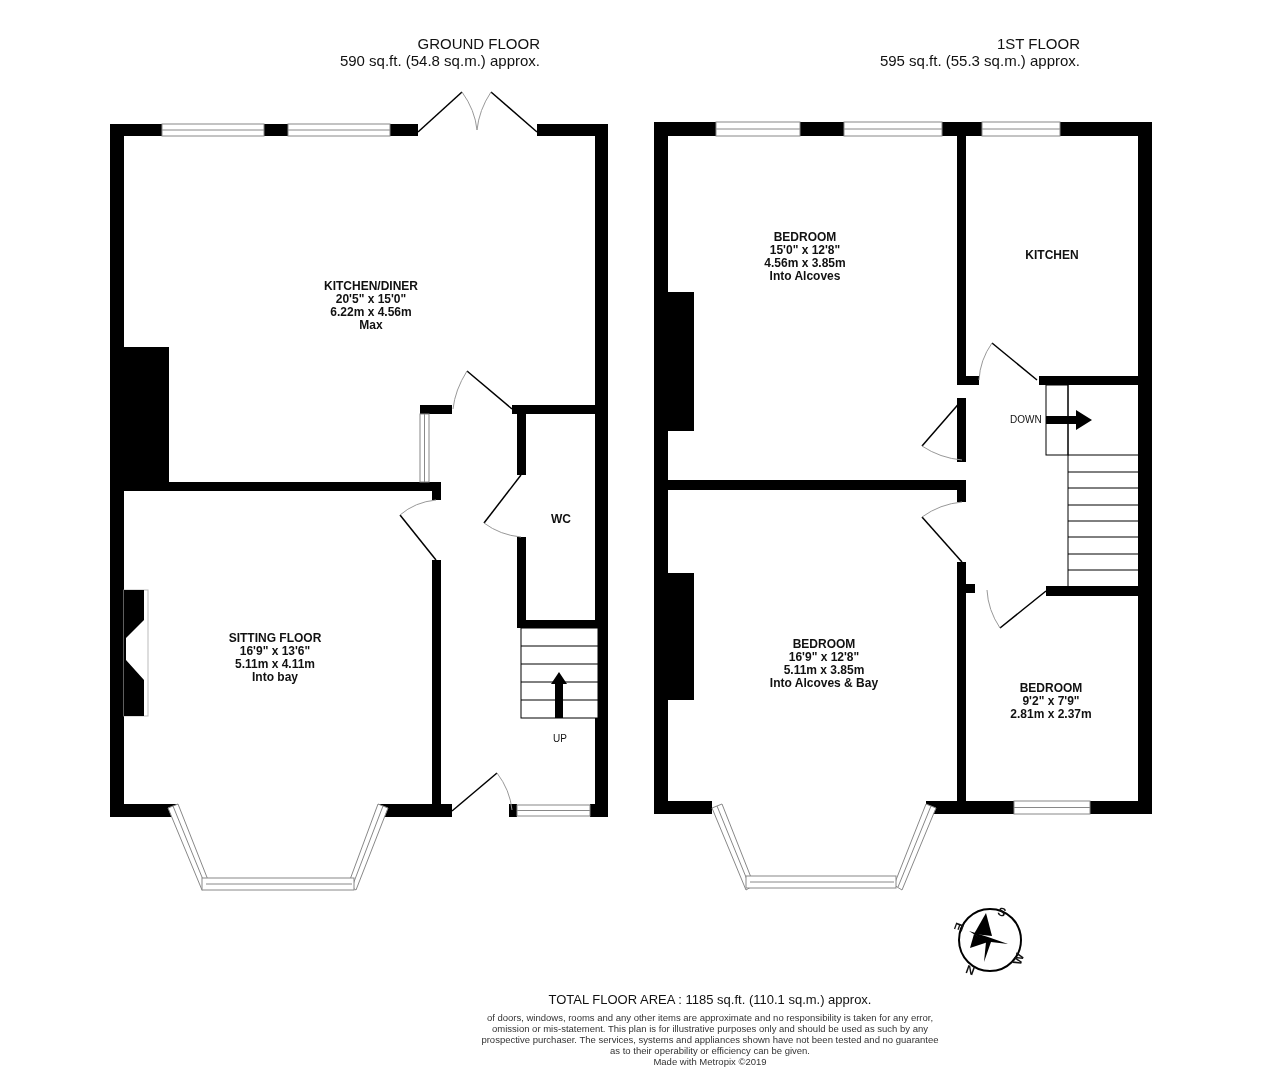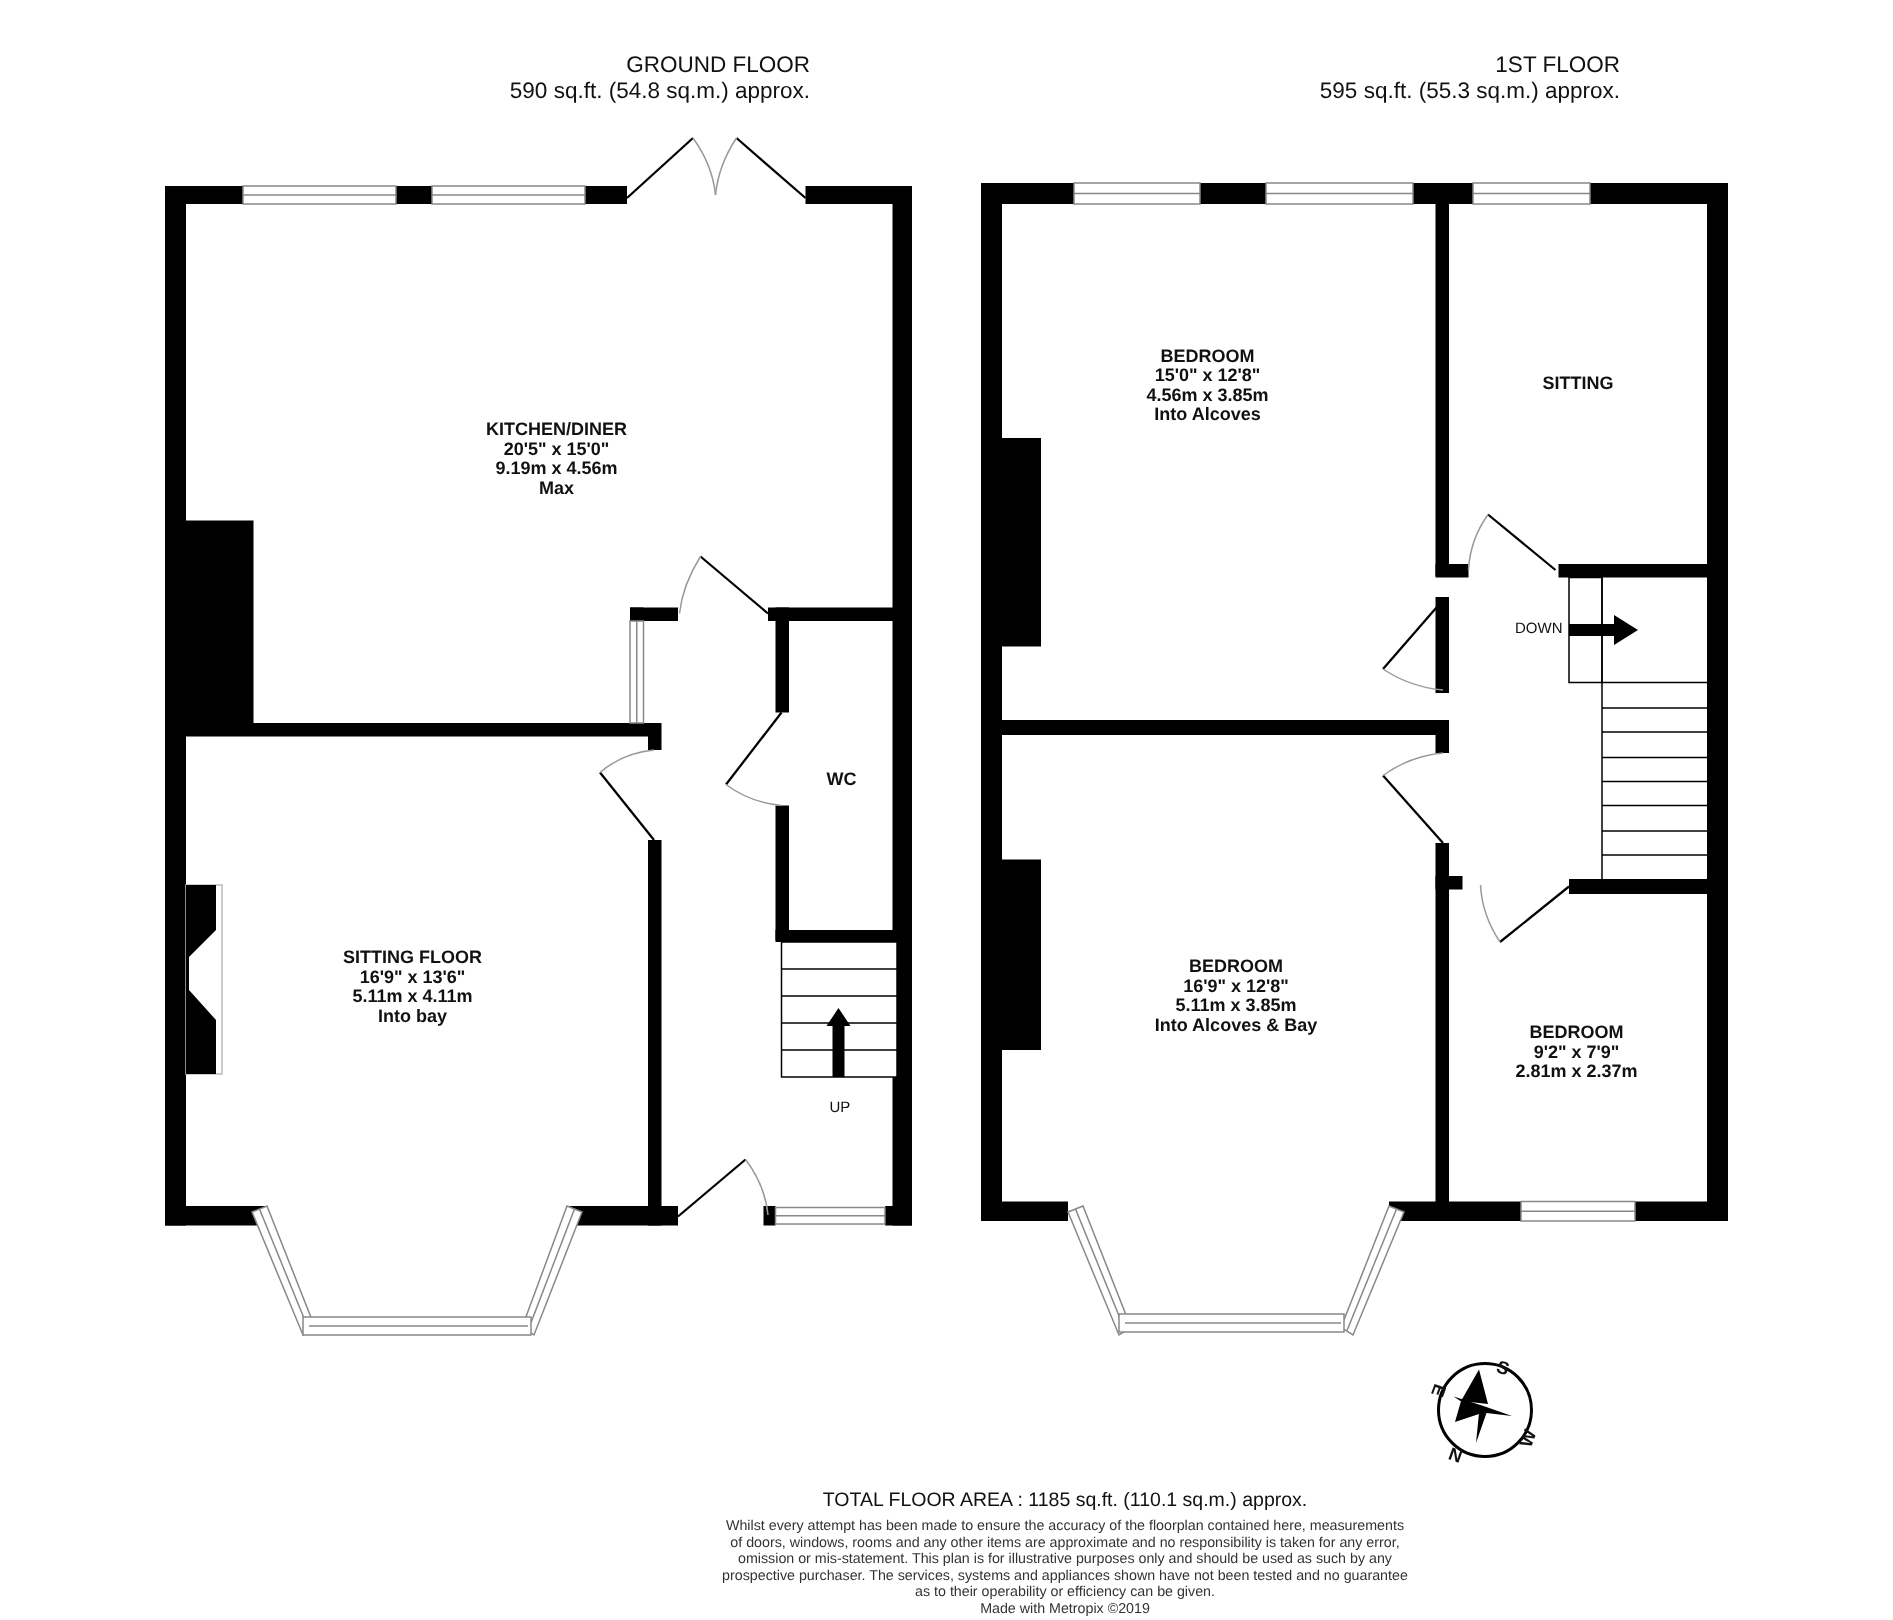--- a/index.html
+++ b/index.html
@@ -223,57 +223,56 @@
 </svg>
 
 <div class="small-label" style="left:998px;top:905px;font-weight:bold;font-size:12px;transform:rotate(20deg);">S</div>
 <div class="small-label" style="left:1013px;top:952px;font-weight:bold;font-size:12px;transform:rotate(-70deg);">W</div>
 <div class="small-label" style="left:966px;top:963px;font-weight:bold;font-size:12px;transform:rotate(200deg);">N</div>
 <div class="small-label" style="left:955px;top:920px;font-weight:bold;font-size:12px;transform:rotate(110deg);">E</div>
 
 <div class="room-label" style="left:359px;top:280px;margin-left:12px;">
   <div>KITCHEN/DINER</div>
   <div>20'5"  x 15'0"</div>
-  <div>9.19m  x 4.56m</div>
+  <div>6.22m  x 4.56m</div>
   <div>Max</div>
 </div>
 <div class="room-label" style="left:275px;top:632px;">
   <div>SITTING FLOOR</div>
   <div>16'9"  x 13'6"</div>
   <div>5.11m  x 4.11m</div>
   <div>Into bay</div>
 </div>
 <div class="room-label" style="left:561px;top:513px;">
   <div>WC</div>
 </div>
 <div class="small-label" style="left:553px;top:733px;">UP</div>
 
 <div class="room-label" style="left:805px;top:231px;">
   <div>BEDROOM</div>
   <div>15'0"  x 12'8"</div>
   <div>4.56m  x 3.85m</div>
   <div>Into Alcoves</div>
 </div>
 <div class="room-label" style="left:1052px;top:249px;">
-  <div>SITTING</div>
+  <div>KITCHEN</div>
 </div>
 <div class="room-label" style="left:824px;top:638px;">
   <div>BEDROOM</div>
   <div>16'9"  x 12'8"</div>
   <div>5.11m  x 3.85m</div>
   <div>Into Alcoves &amp; Bay</div>
 </div>
 <div class="room-label" style="left:1051px;top:682px;">
   <div>BEDROOM</div>
   <div>9'2"  x 7'9"</div>
   <div>2.81m  x 2.37m</div>
 </div>
 <div class="small-label" style="left:1010px;top:414px;text-align:center;">DOWN</div>
 
 <div class="footer" id="total">TOTAL FLOOR AREA : 1185 sq.ft. (110.1 sq.m.) approx.</div>
 <div class="footer" id="disclaimer">
-  <div>Whilst every attempt has been made to ensure the accuracy of the floorplan contained here, measurements</div>
   <div>of doors, windows, rooms and any other items are approximate and no responsibility is taken for any error,</div>
   <div>omission or mis-statement. This plan is for illustrative purposes only and should be used as such by any</div>
   <div>prospective purchaser. The services, systems and appliances shown have not been tested and no guarantee</div>
   <div>as to their operability or efficiency can be given.</div>
   <div>Made with Metropix ©2019</div>
 </div>
 
 </body></html>

